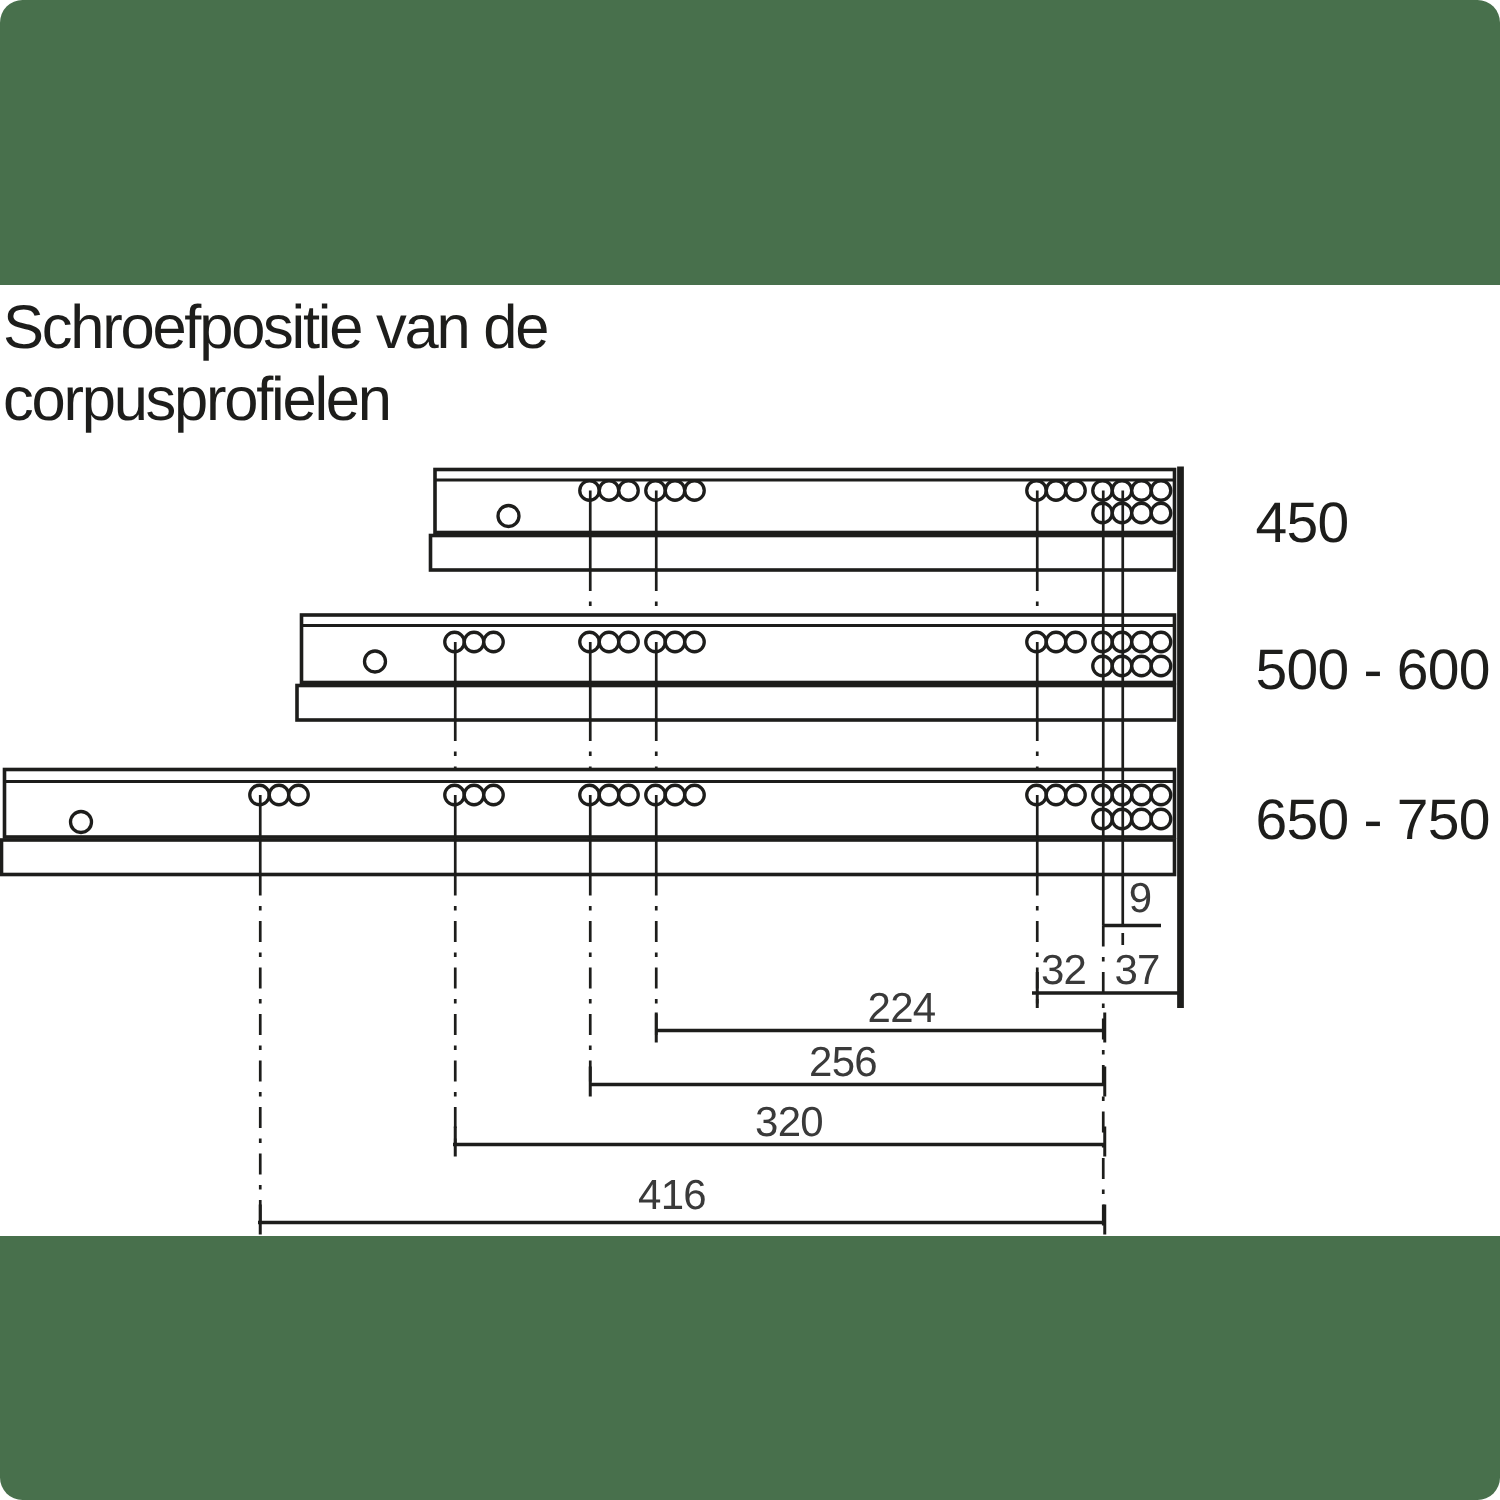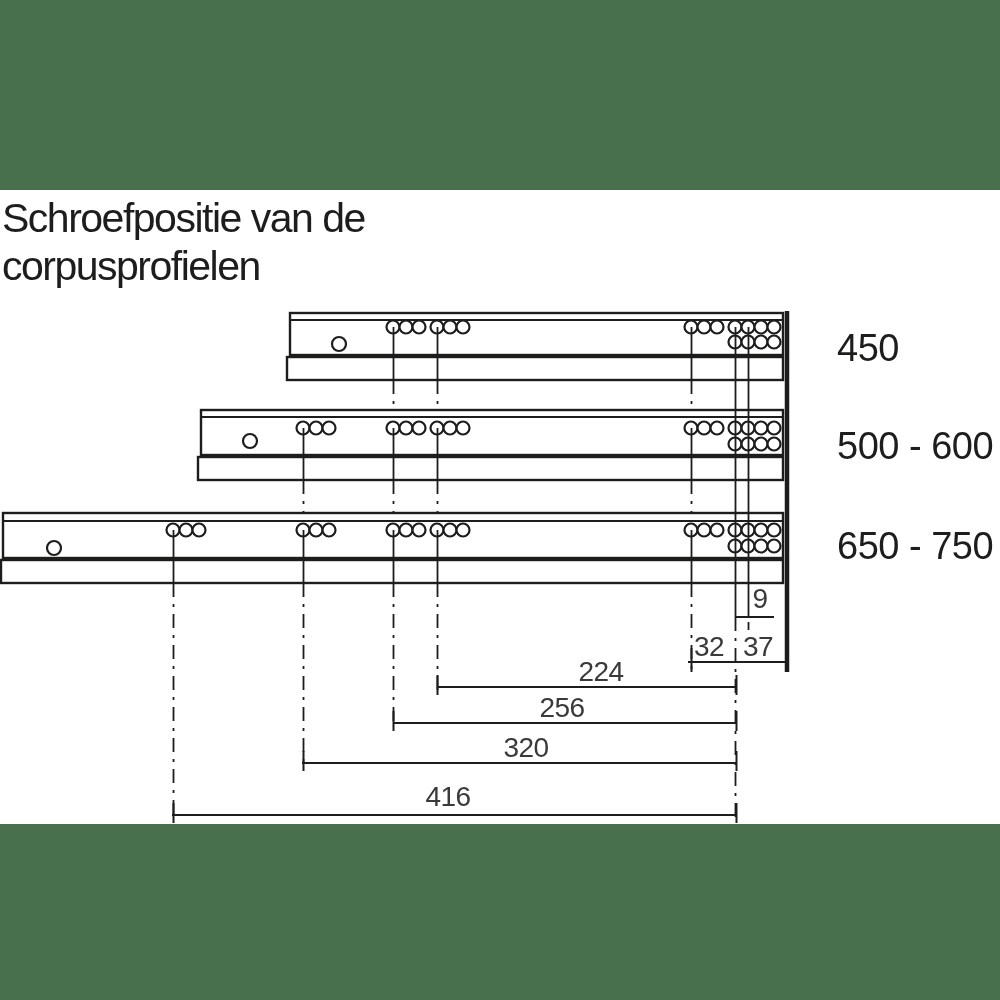--- a/index.html
+++ b/index.html
@@ -2,20 +2,21 @@
 <html><head>
 <meta charset="utf-8">
 <style>
   html, body { margin: 0; padding: 0; background: #ffffff; }
   .stage {
     position: relative;
     width: 1000px;
     height: 1000px;
     overflow: hidden;
     font-family: "Liberation Sans", sans-serif;
+    border-radius: 15px;
   }
   svg text {
     font-family: "Liberation Sans", sans-serif;
     fill: #1d1d1b;
   }
   .title-text   { font-size: 41px; letter-spacing: -1.5px; }
   .side-label   { font-size: 38px; letter-spacing: -0.5px; }
   .dim-text     { font-size: 28px; fill: #3a3a3a; letter-spacing: -0.5px; }
   .rail         { fill: #ffffff; stroke: #1d1d1b; stroke-width: 2.4; }
   .inner-line   { stroke: #1d1d1b; stroke-width: 2; }

